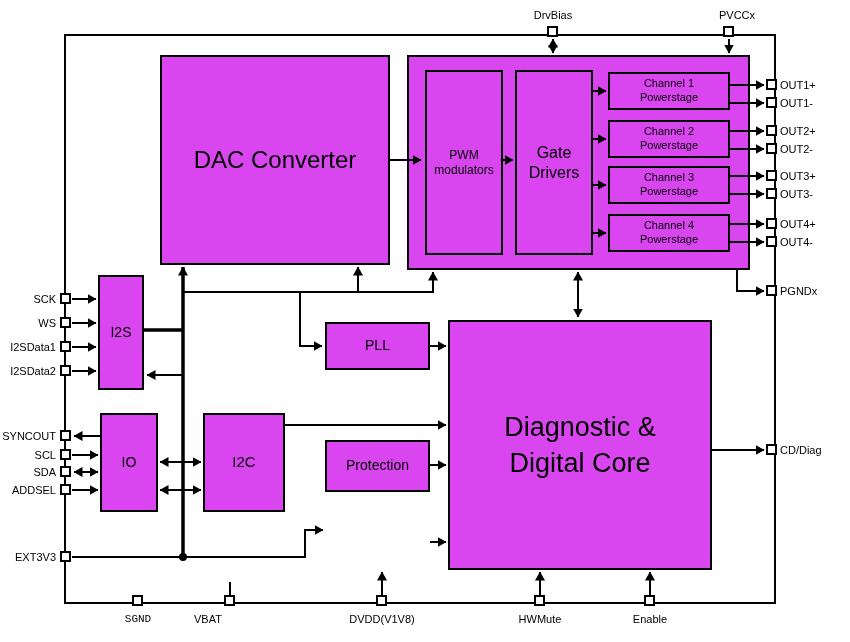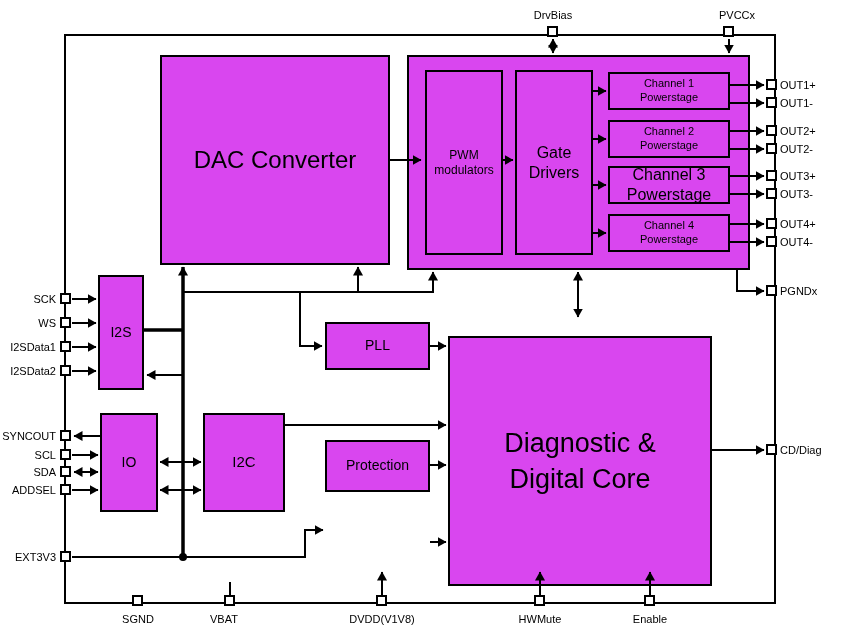--- a/index.html
+++ b/index.html
@@ -43,21 +43,21 @@
   </div>
 
   <div class="block" style="left:608px;top:72px;width:122px;height:38px;font-size:11px;">
     <span>Channel 1</span>
     <span>Powerstage</span>
   </div>
   <div class="block" style="left:608px;top:120px;width:122px;height:38px;font-size:11px;">
     <span>Channel 2</span>
     <span>Powerstage</span>
   </div>
-  <div class="block" style="left:608px;top:166px;width:122px;height:38px;font-size:16px;">
+  <div class="block" style="left:608px;top:166px;width:122px;height:38px;font-size:11px;">
     <span>Channel 3</span>
     <span>Powerstage</span>
   </div>
   <div class="block" style="left:608px;top:214px;width:122px;height:38px;font-size:11px;">
     <span>Channel 4</span>
     <span>Powerstage</span>
   </div>
 
   <div class="block" style="left:98px;top:275px;width:46px;height:115px;font-size:14px;">
     <span>I2S</span>
@@ -73,21 +73,21 @@
 
   <div class="block" style="left:203px;top:413px;width:82px;height:99px;font-size:15px;">
     <span>I2C</span>
   </div>
 
   <div class="block" style="left:325px;top:440px;width:105px;height:52px;font-size:14px;">
     <span>Protection</span>
   </div>
 
 
-  <div class="block" style="left:448px;top:320px;width:264px;height:250px;font-size:27px;line-height:1.35;margin-top:16px;">
+  <div class="block" style="left:448px;top:320px;width:264px;height:250px;font-size:27px;line-height:1.35;">
     <span>Diagnostic &amp;</span>
     <span>Digital Core</span>
   </div>
 
   <svg class="wires" width="850" height="642" viewBox="0 0 850 642">
     <defs>
       <marker id="ae" orient="auto" markerUnits="userSpaceOnUse" markerWidth="10" markerHeight="10" refX="8.5" refY="5">
         <path d="M0,0 L9,5 L0,10 Z" fill="#000"></path>
       </marker>
       <marker id="as" orient="auto" markerUnits="userSpaceOnUse" markerWidth="10" markerHeight="10" refX="0.5" refY="5">
@@ -205,19 +205,19 @@
   <div class="lbl" style="left:780px;top:96px;">OUT1-</div>
   <div class="lbl" style="left:780px;top:124px;">OUT2+</div>
   <div class="lbl" style="left:780px;top:142px;">OUT2-</div>
   <div class="lbl" style="left:780px;top:169px;">OUT3+</div>
   <div class="lbl" style="left:780px;top:187px;">OUT3-</div>
   <div class="lbl" style="left:780px;top:217px;">OUT4+</div>
   <div class="lbl" style="left:780px;top:235px;">OUT4-</div>
   <div class="lbl" style="left:780px;top:284px;">PGNDx</div>
   <div class="lbl" style="left:780px;top:443px;">CD/Diag</div>
 
-  <div class="lbl c" style="left:98px;top:612px;width:80px;">SGND</div>
-  <div class="lbl c" style="left:184px;top:612px;width:80px;">VBAT</div>
+  <div class="lbl c" style="left:98px;top:612px;width:80px;font-family:Liberation Mono, monospace;">SGND</div>
+  <div class="lbl c" style="left:168px;top:612px;width:80px;">VBAT</div>
   <div class="lbl c" style="left:327px;top:612px;width:110px;">DVDD(V1V8)</div>
   <div class="lbl c" style="left:494px;top:612px;width:92px;">HWMute</div>
   <div class="lbl c" style="left:604px;top:612px;width:92px;">Enable</div>
 
 </div>
 
 </body></html>

